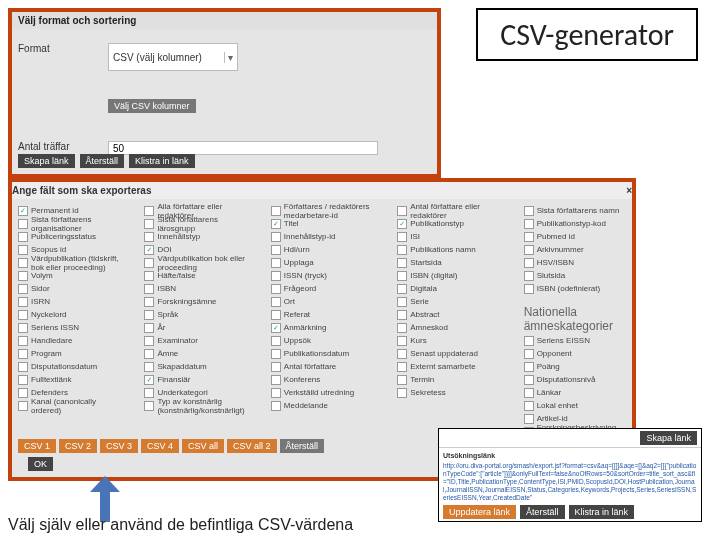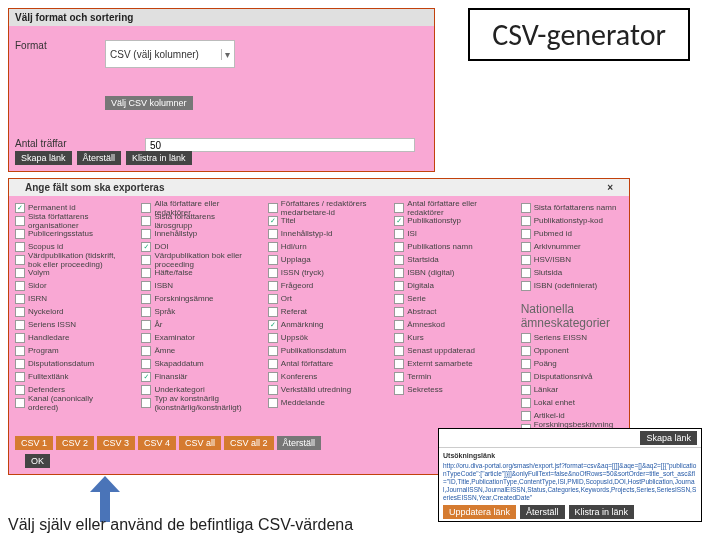--- a/index.html
+++ b/index.html
@@ -1,30 +1,30 @@
 <!DOCTYPE html>
 <html><head>
 <meta charset="utf-8">
 <style>
 body{margin:0;font-family:Arial,Helvetica,sans-serif;font-size:10px;background:#fff;color:#333;width:720px;height:540px;position:relative}
-.panel{position:absolute;border:1px solid #c2410c;background:#f9a8d4}
-.title-box{position:absolute;right:30px;top:8px;border:2px solid #000;padding:6px 22px;background:#fff;font-family:Calibri,Arial,sans-serif;font-size:30px;color:#222}
+.panel{position:absolute;border:4px solid #c2410c;background:#e5e5e5}
+.title-box{position:absolute;right:22px;top:8px;border:2px solid #000;padding:6px 22px;background:#fff;font-family:Calibri,Arial,sans-serif;font-size:30px;color:#222}
 .top-panel{left:8px;top:8px;width:425px;height:162px}
 .section-head{background:#e0e0e0;padding:3px 6px;font-weight:bold;font-size:10px;color:#222}
 .row{display:flex;padding:14px 6px}
 .row-label{width:90px;font-size:10px;color:#333}
 .select{display:inline-flex;align-items:center;justify-content:space-between;border:1px solid #bbb;background:#fff;font-size:10px;padding:1px 4px;height:28px;box-sizing:border-box}
 .select .chev{border-left:1px solid #bbb;padding-left:3px;color:#666}
 .input{border:1px solid #bbb;font-size:10px;padding:1px 4px;height:14px;box-sizing:border-box;background:#fff}
 .btn-row{position:absolute;left:6px;bottom:6px;display:flex;gap:5px}
 .btn{background:#444;color:#fff;padding:2px 6px;font-size:9px;cursor:pointer}
 .btn.orange{background:#d57b30}
 .btn.grey{background:#777}
 .mid-panel{left:8px;top:178px;width:620px;height:295px}
-.mid-head{display:flex;justify-content:space-between;align-items:center;background:#eee;padding:3px 16px;font-weight:bold;font-size:10px}
+.mid-head{display:flex;justify-content:space-between;align-items:center;background:#eee;padding:3px 0;font-weight:bold;font-size:10px}
 .x{cursor:pointer;font-weight:bold}
 .cols{display:flex;gap:24px;padding:6px 6px 0 6px}
 .col{flex:1;display:flex;flex-direction:column;gap:2px}
 .cb{display:flex;align-items:center;gap:3px;font-size:8px;color:#444;height:11px}
 .cb .box{width:8px;height:8px;border:1px solid #999;background:#fff;flex-shrink:0;display:flex;align-items:center;justify-content:center;font-size:7px;color:#2a7}
 .subhead{font-size:12px;color:#666;font-weight:normal;margin-top:9px}
 .preset-row{position:absolute;left:6px;bottom:24px;display:flex;gap:3px}
 .ok-btn{position:absolute;left:16px;bottom:6px}
 .arrow{position:absolute;left:90px;top:476px;width:30px;height:46px}
 .arrow .shaft{position:absolute;left:10px;top:12px;width:10px;height:34px;background:#4a74b8}
@@ -51,21 +51,21 @@
       <span>CSV (välj kolumner)</span>
         <span class="chev">▾</span>
     </div>
   </div>
   <div class="row">
     <div class="row-label"></div>
     <div class="btn grey">Välj CSV kolumner</div>
   </div>
   <div class="row">
     <div class="row-label">Antal träffar</div>
-    <input class="input" style="width: 270px; margin-left: 40px;" value="50">
+    <input class="input" style="width: 270px;" value="50">
   </div>
   <div class="row">
     <div class="row-label">Sortering</div>
     <div class="select" style="width:110px">
       <span>Titel A-Ö</span>
         <span class="chev">▾</span>
     </div>
   </div>
   <div class="btn-row">
     <div class="btn">Skapa länk</div>

